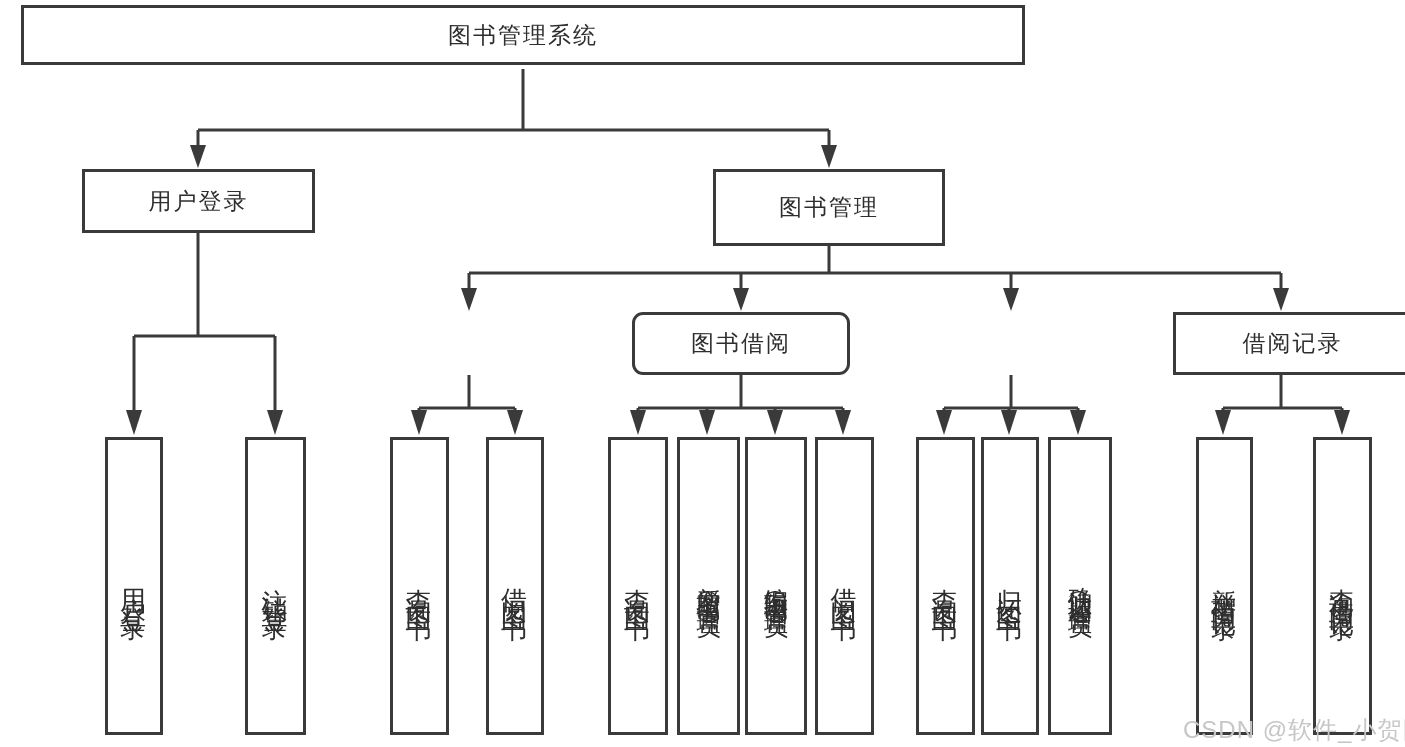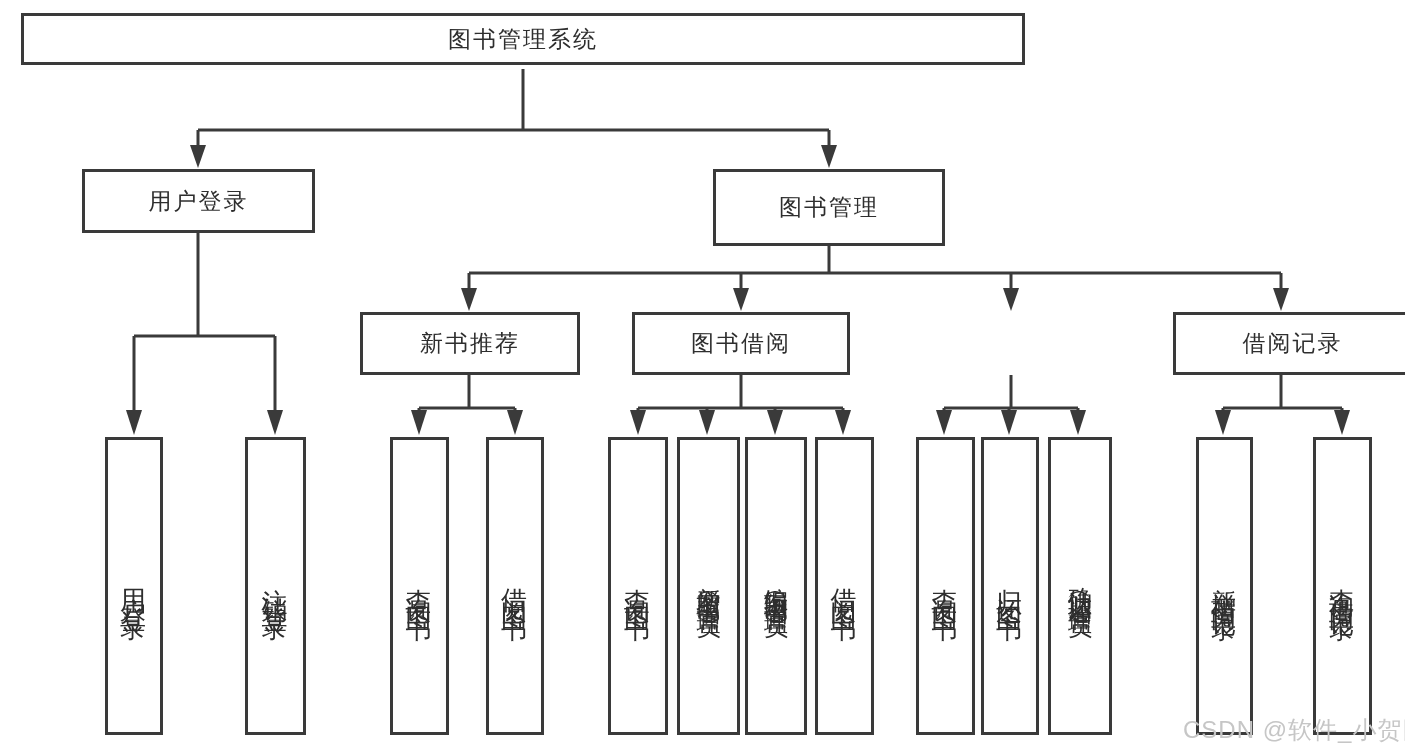--- a/index.html
+++ b/index.html
@@ -69,35 +69,32 @@
       <polygon points="767,410 783,410 775,435"></polygon>
       <polygon points="835,410 851,410 843,435"></polygon>
       <polygon points="936,410 952,410 944,435"></polygon>
       <polygon points="1001,410 1017,410 1009,435"></polygon>
       <polygon points="1070,410 1086,410 1078,435"></polygon>
       <polygon points="1215,410 1231,410 1223,435"></polygon>
       <polygon points="1334,410 1350,410 1342,435"></polygon>
     </g>
   </svg>
 
-  <div class="node" style="left:21px; top:13px; width:1004px; height:52px;">
+  <div class="node" style="left:21px; top:5px; width:1004px; height:60px;">
     <span class="hlabel">图书管理系统</span>
   </div>
 
   <div class="node" style="left:82px; top:169px; width:233px; height:64px;">
     <span class="hlabel">用户登录</span>
   </div>
   <div class="node" style="left:713px; top:169px; width:232px; height:77px;">
     <span class="hlabel">图书管理</span>
   </div>
 
-  <div class="node" style="left:360px; top:312px; width:220px; height:63px;">
-    <span class="hlabel">新书推荐</span>
-  </div>
-  <div class="node" style="left:632px; top:312px; width:218px; height:63px;">
+  <div class="node" style="left:632px; top:312px; width:218px; height:63px;border-radius:11px;">
     <span class="hlabel">图书借阅</span>
   </div>
   <div class="node" style="left:1173px; top:312px; width:239px; height:63px;">
     <span class="hlabel">借阅记录</span>
   </div>
 
   <div class="node leaf len4" style="left:105px; top:437px; width:58px; height:298px;">
     <span class="vtext">用户登录</span>
   </div>
   <div class="node leaf len4" style="left:245px; top:437px; width:61px; height:298px;">

